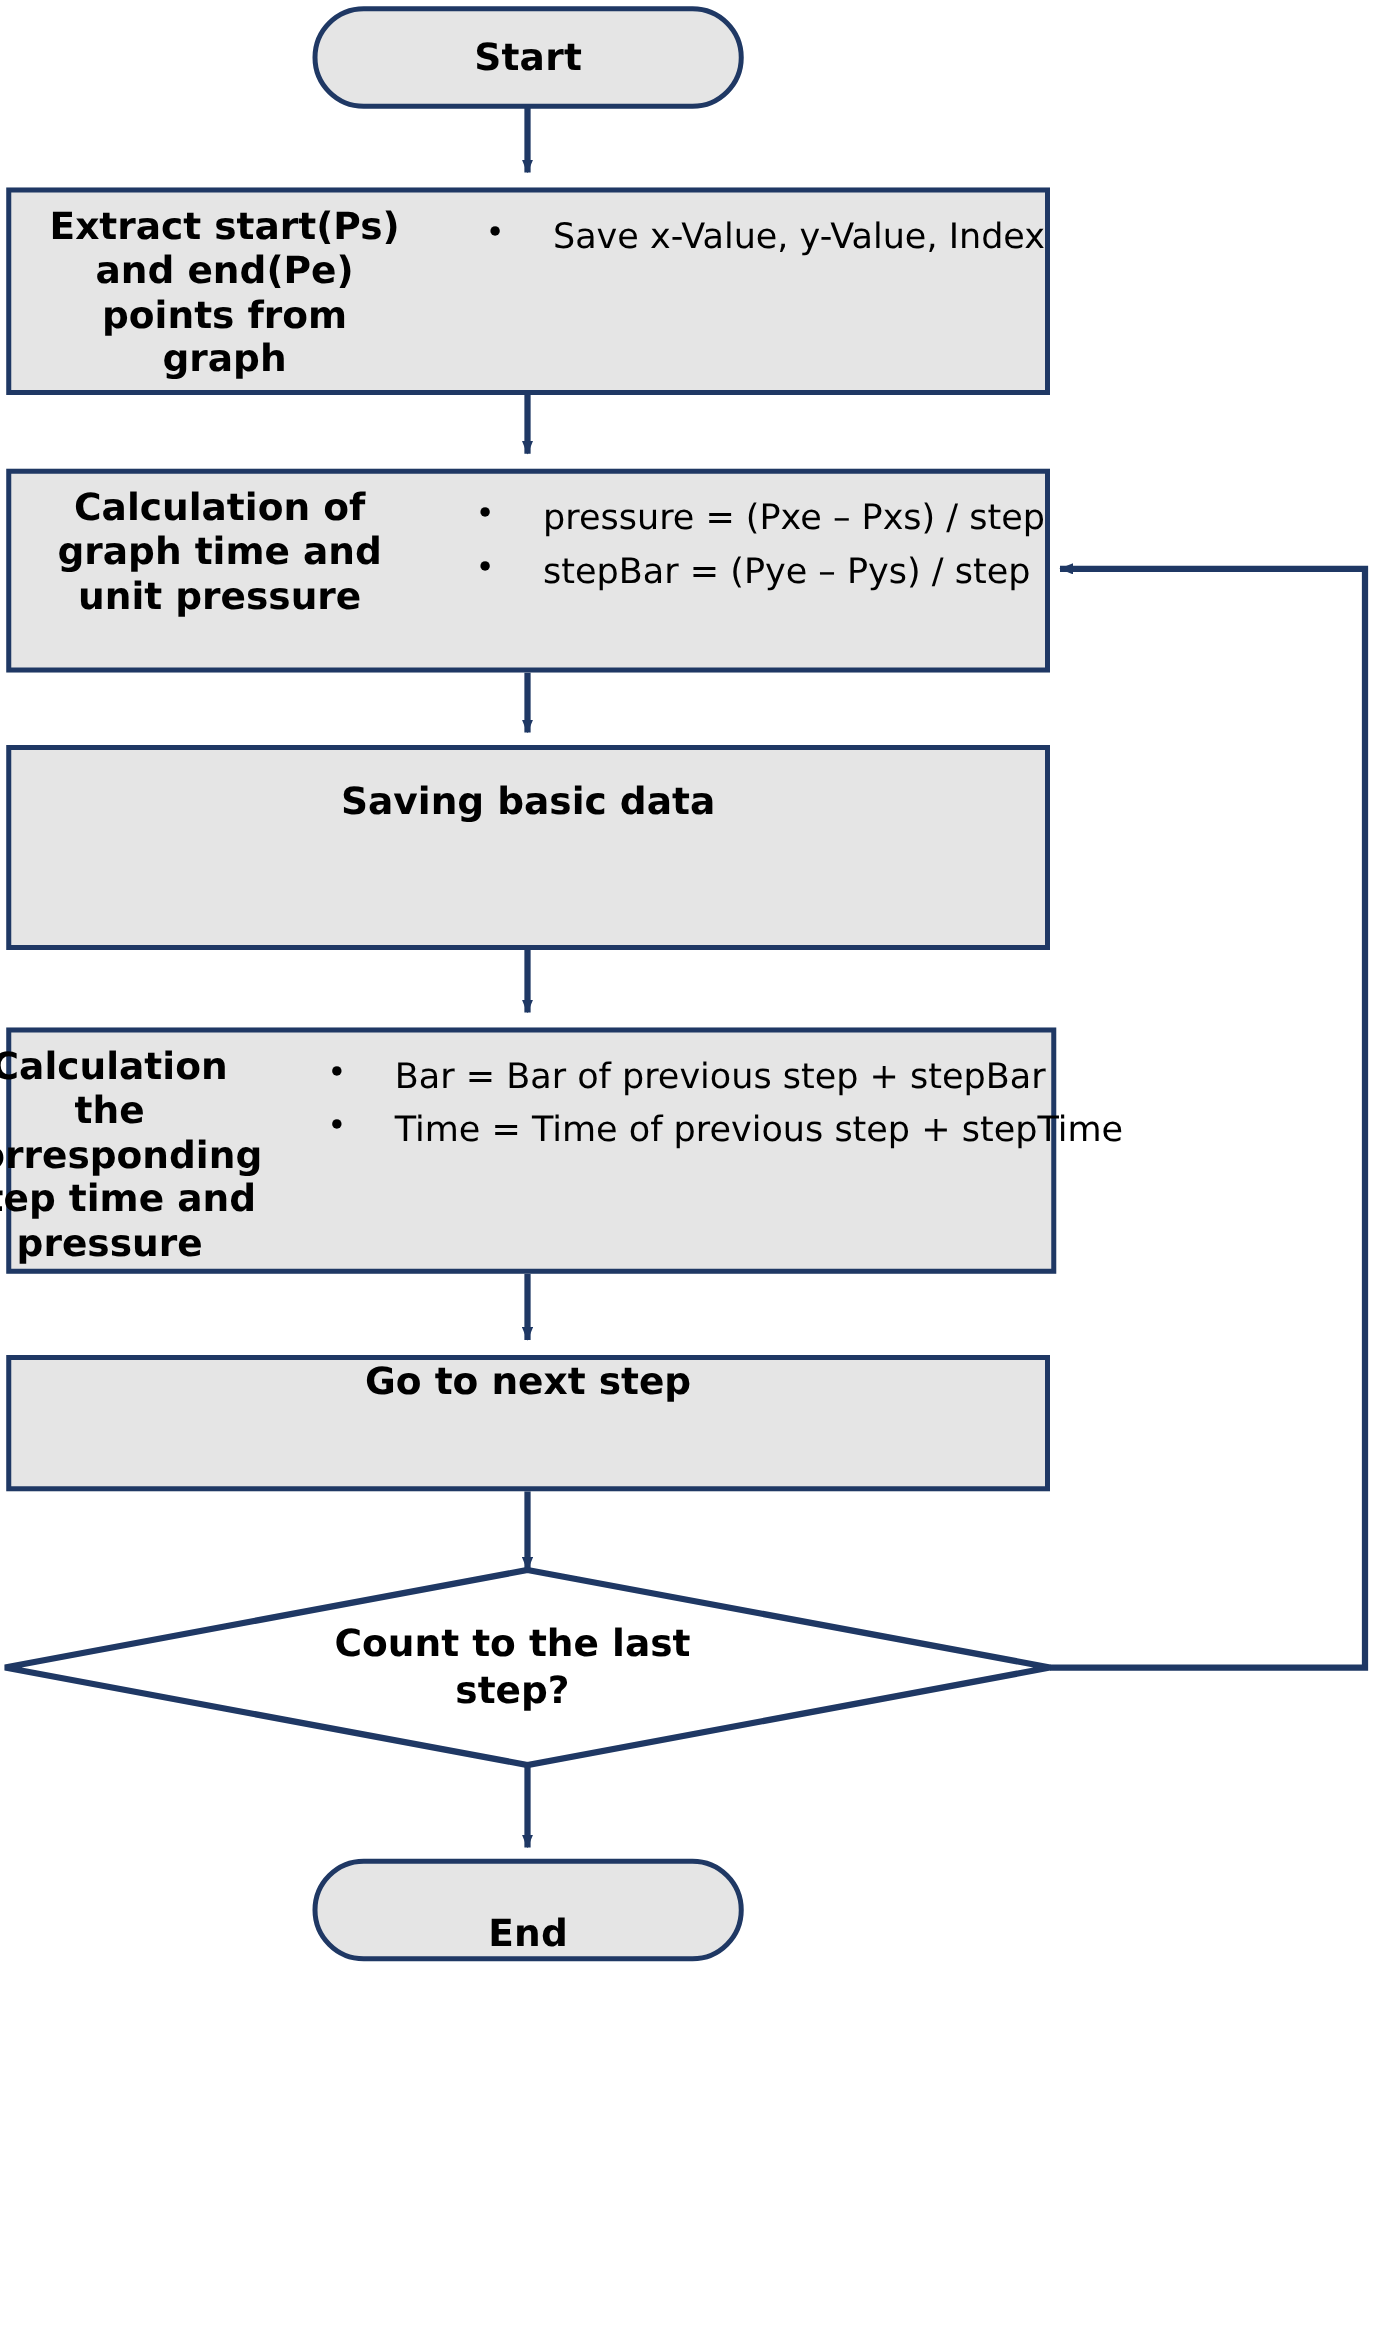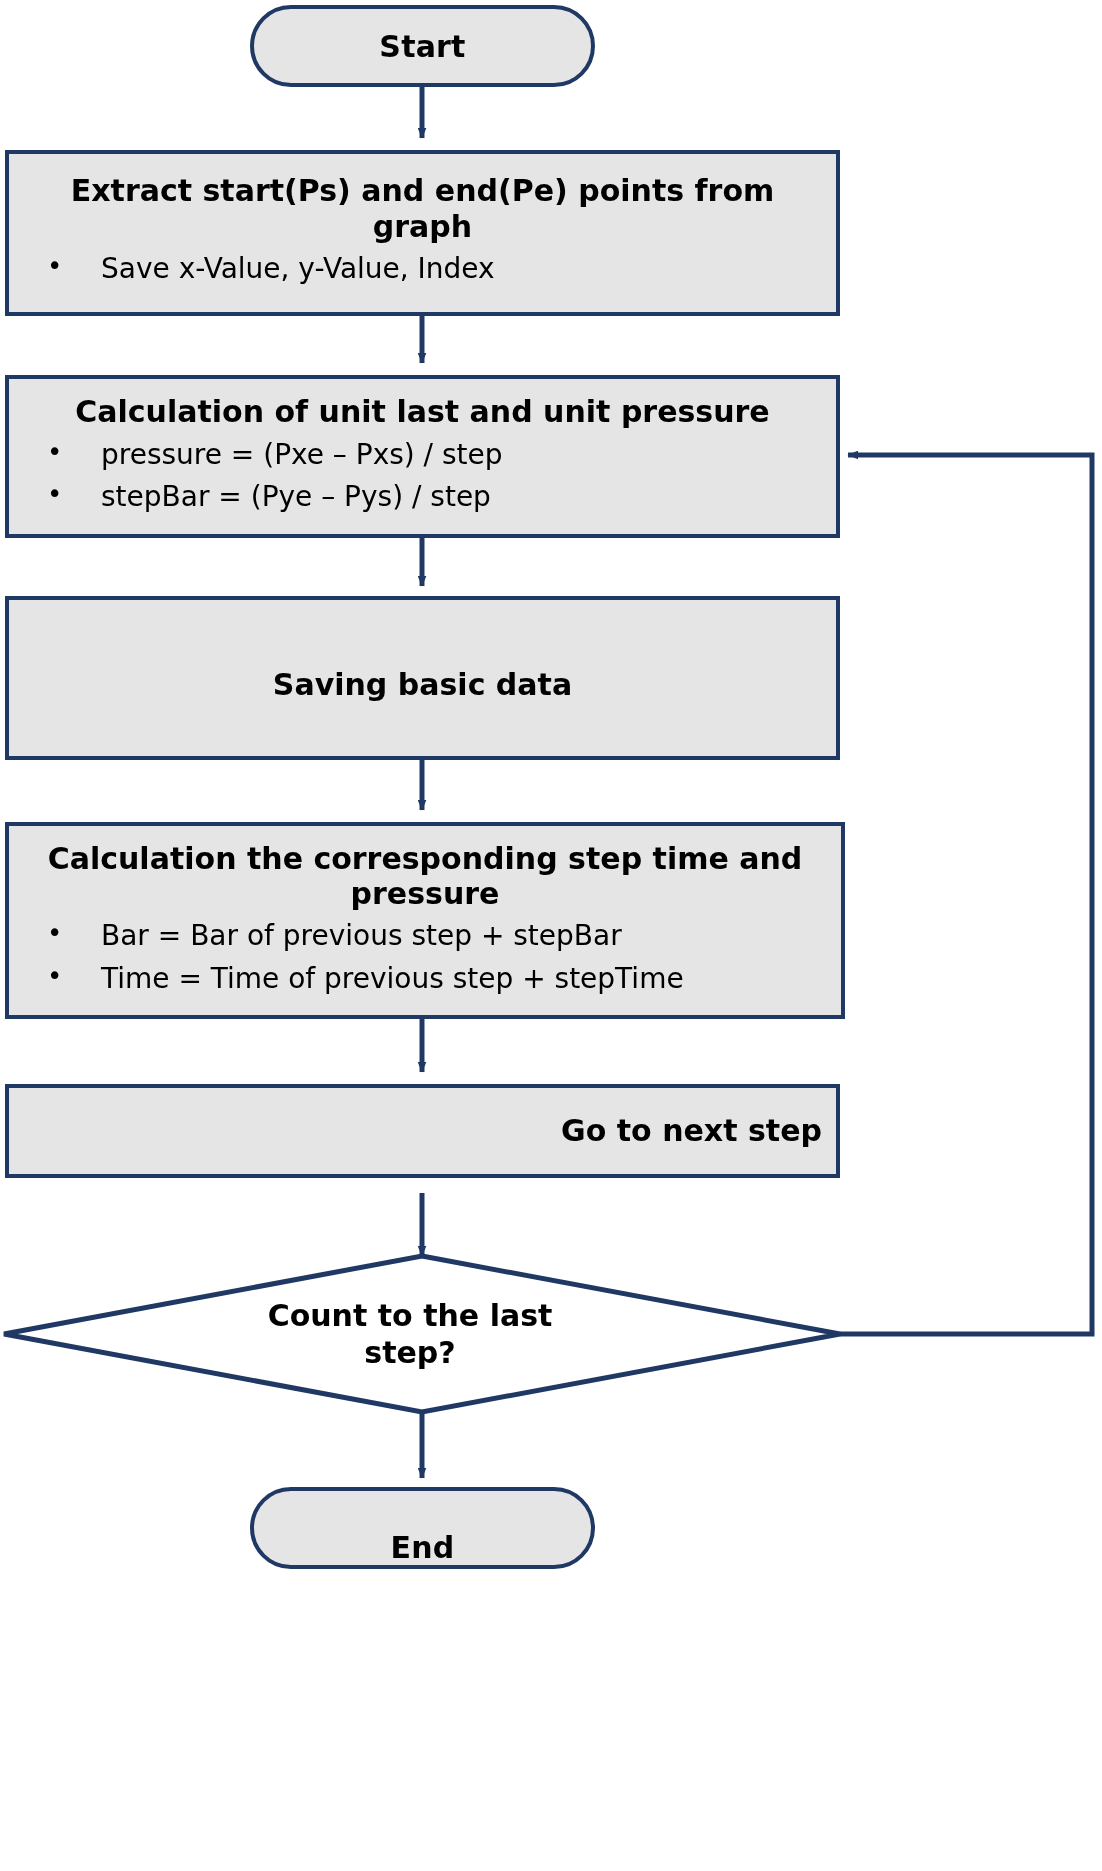--- a/index.html
+++ b/index.html
@@ -29,21 +29,21 @@
   }
   .node {
     position: absolute;
     box-sizing: border-box;
     background: #e5e5e5;
     color: #000000;
   }
   .node-proc {
     border: 4px solid #1F3864;
     display: flex;
-    flex-direction: column;
+    flex-direction: row;
     justify-content: center;
   }
   .node-term {
     border: 4px solid #1F3864;
     border-radius: 200px;
     display: flex;
     align-items: center;
     justify-content: center;
   }
   .term-label {
@@ -150,41 +150,41 @@
 
   <div class="node node-proc" style="left:5px; top:150px; width:835px; height:166px; padding:10px 0 12px 0;">
     <div class="proc-title">Extract start(Ps) and end(Pe) points from
 graph</div>
     <ul class="bullets">
       <li>Save x-Value, y-Value, Index</li>
     </ul>
   </div>
 
   <div class="node node-proc" style="left:5px; top:375px; width:835px; height:163px; padding:10px 0 10px 0;">
-    <div class="proc-title">Calculation of unit last and unit pressure</div>
+    <div class="proc-title">Calculation of graph time and unit pressure</div>
     <ul class="bullets">
       <li>pressure = (Pxe – Pxs) / step</li>
       <li>stepBar = (Pye – Pys) / step</li>
     </ul>
   </div>
 
   <div class="node node-proc" style="left:5px; top:596px; width:835px; height:164px; padding:24px 0 10px 0;">
     <div class="proc-title">Saving basic data</div>
   </div>
 
   <div class="node node-proc" style="left:5px; top:822px; width:840px; height:197px; padding:10px 0 10px 0;">
     <div class="proc-title">Calculation the corresponding step time and
 pressure</div>
     <ul class="bullets">
       <li>Bar = Bar of previous step + stepBar</li>
       <li>Time = Time of previous step + stepTime</li>
     </ul>
   </div>
 
-  <div class="node node-proc" style="left:5px; top:1084px; width:835px; height:94px; align-items:flex-end;">
+  <div class="node node-proc" style="left:5px; top:1084px; width:835px; height:109px; align-items:flex-start;">
     <div class="proc-title">Go to next step</div>
   </div>
 
   <div class="node-decision" style="left:160px; top:1276px; width:500px; height:118px;">
     <span class="decision-label">Count to the last
 step?</span>
   </div>
 
   <div class="node node-term" style="left:250px; top:1487px; width:345px; height:82px;align-items:flex-end;">
     <span class="term-label">End</span>

